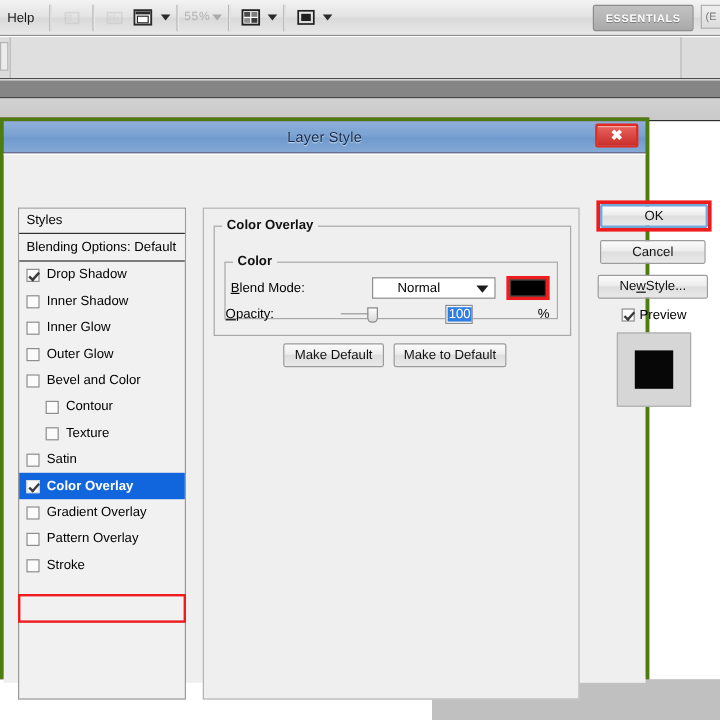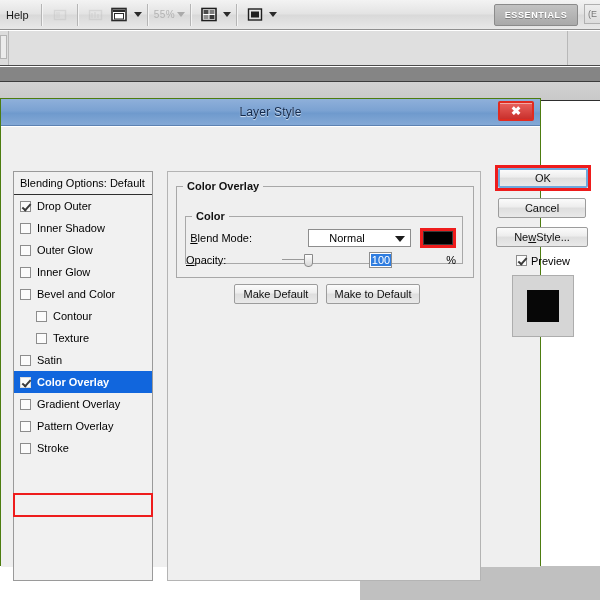--- a/index.html
+++ b/index.html
@@ -145,21 +145,21 @@
     width: 240px; height: 34px;
     background: #c0c0c0;
   }
 
   
   .dialog {
     position: absolute;
     left: 0; top: 98px;
     width: 541px; height: 468px;
     background: #7f1d1d;
-    border: 1px solid #4d7c0f;
+    border: 3px solid #4d7c0f;
     box-sizing: border-box;
   }
   .dlg-titlebar {
     position: relative;
     height: 26px;
     background: linear-gradient(to bottom, #8fb0da 0%, #7ba2d2 45%, #6f9acd 55%, #84a9d6 100%);
     border-bottom: 1px solid #5d82b2;
     display: flex;
     align-items: center;
     justify-content: center;
@@ -532,37 +532,38 @@
   <div class="dialog">
 
     <div class="dlg-titlebar">
       <div class="dlg-title">Layer Style</div>
       <div class="dlg-close">✖</div>
     </div>
 
     <div class="dlg-body">
 
       <div class="styles-panel">
+        <div class="styles-head">Styles</div>
         <div class="blend-row">Blending Options: Default</div>
         <div id="styles-list">
             <div class="style-row">
               <span class="cbox checked"></span>
-              <span>Drop Outer</span>
+              <span>Drop Shadow</span>
             </div>
             <div class="style-row">
               <span class="cbox"></span>
               <span>Inner Shadow</span>
             </div>
             <div class="style-row">
               <span class="cbox"></span>
+              <span>Inner Glow</span>
+            </div>
+            <div class="style-row">
+              <span class="cbox"></span>
               <span>Outer Glow</span>
-            </div>
-            <div class="style-row">
-              <span class="cbox"></span>
-              <span>Inner Glow</span>
             </div>
             <div class="style-row">
               <span class="cbox"></span>
               <span>Bevel and Color</span>
             </div>
             <div class="style-row sub">
               <span class="cbox"></span>
               <span>Contour</span>
             </div>
             <div class="style-row sub">

